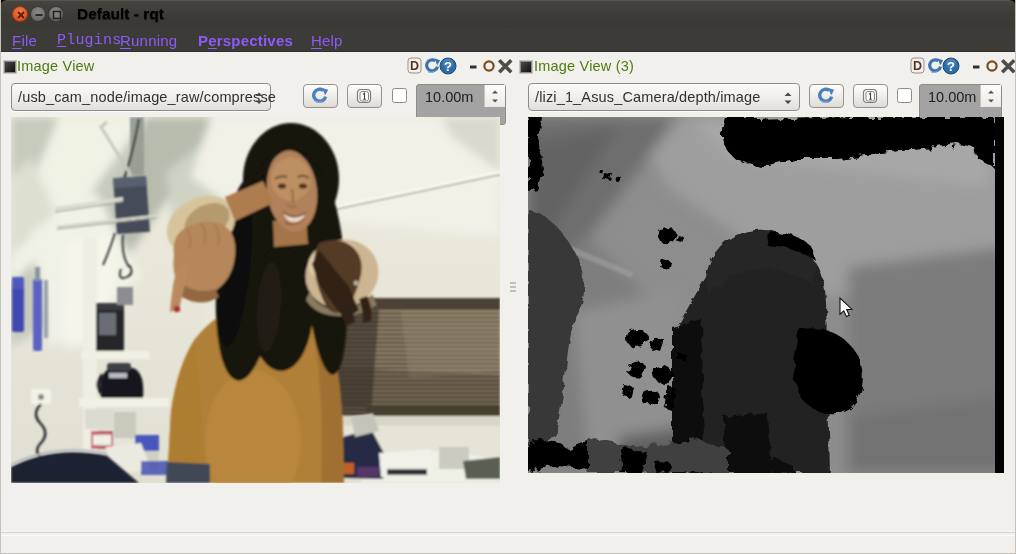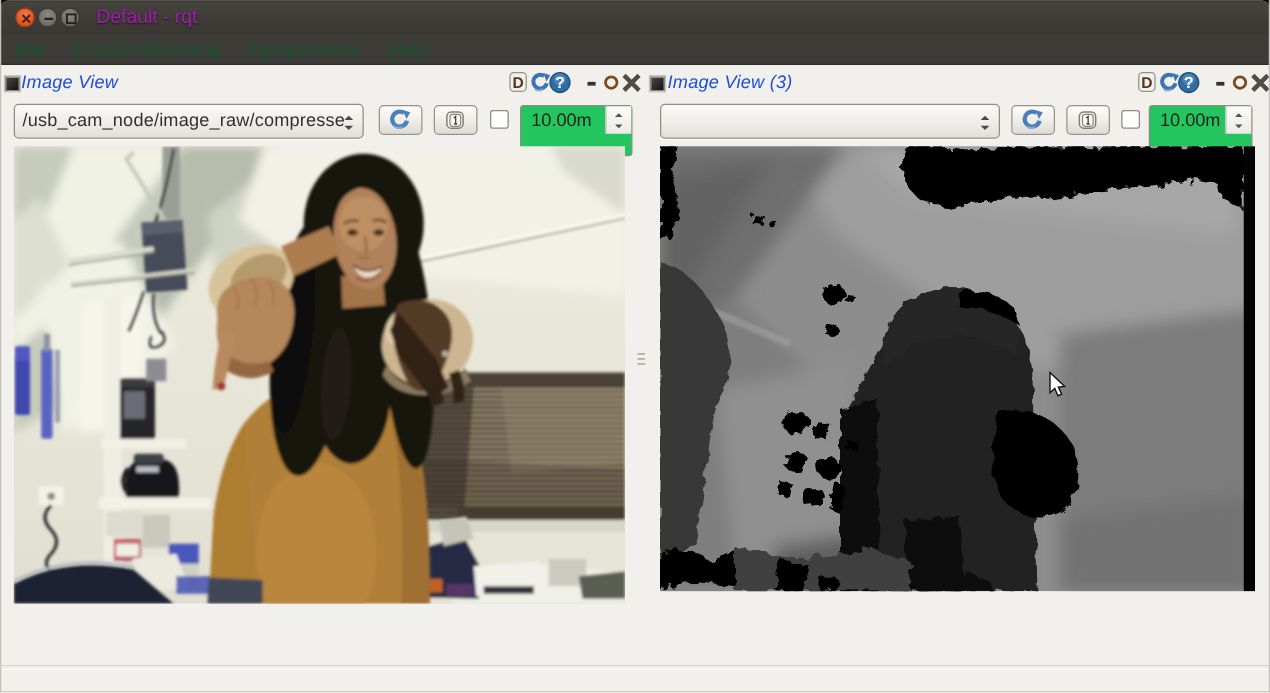--- a/index.html
+++ b/index.html
@@ -7,34 +7,34 @@
 .abs{position:absolute;}
 
 #titlebar{left:0;top:0;width:1016px;height:28px;background:linear-gradient(#45443f,#3c3b36 55%,#393833);border-top:1px solid #55544e;box-sizing:border-box;border-radius:7px 7px 0 0;}
 #menubar{left:0;top:28px;width:1016px;height:24px;background:#3c3b37;border-bottom:1px solid #2f2e2a;box-sizing:border-box;}
 .wbtn{position:absolute;top:6px;width:16px;height:16px;border-radius:50%;}
 #btnclose{left:12px;background:radial-gradient(circle at 50% 35%,#f27b50,#e05a23 60%,#c44516);border:1px solid #9e3a12;box-sizing:border-box;}
 #btnmin,#btnmax{background:radial-gradient(circle at 50% 35%,#8b8a84,#6e6d67 65%,#5d5c56);border:1px solid #3a3934;box-sizing:border-box;}
 #btnmin{left:30px;}
 #btnmax{left:48px;}
 .wbtn svg{position:absolute;left:0;top:0;}
-#wtitle{left:77px;top:5px;font-size:15.5px;font-weight:normal;color:#a21caf;text-shadow:0 1px 1px rgba(0,0,0,0.6);letter-spacing:0px;}
-.menuitem{position:absolute;top:32px;font-size:15px;letter-spacing:0.2px;color:#14532d;}
+#wtitle{left:77px;top:5px;font-size:15.5px;font-weight:bold;color:#000000;text-shadow:0 1px 1px rgba(0,0,0,0.6);letter-spacing:0px;}
+.menuitem{position:absolute;top:32px;font-size:15px;letter-spacing:0.2px;color:#8b5cf6;}
 .menuitem u{text-decoration-thickness:1px;text-underline-offset:2px;}
 
 .dockicon{width:10px;height:10px;background:linear-gradient(135deg,#4a4a4a,#111);border:1px solid #8a8880;outline:1px solid #c8c5bd;}
-.docktitle{font-size:14.5px;letter-spacing:0.2px;color:#1d4ed8;font-style:italic;}
+.docktitle{font-size:14.5px;letter-spacing:0.2px;color:#4d7c0f;}
 
 .mini{position:absolute;}
 
 .combo{position:absolute;height:28px;box-sizing:border-box;border:1px solid #918c82;border-radius:4px;background:linear-gradient(#fbfaf9,#efede9 55%,#e2dfda);box-shadow:0 1px 0 rgba(255,255,255,0.7);}
 .combo .ctext{position:absolute;left:6px;top:5px;font-size:14.5px;letter-spacing:0.15px;color:#33312d;white-space:nowrap;}
 .btn{position:absolute;width:35px;height:24px;box-sizing:border-box;border:1px solid #989287;border-radius:4px;background:linear-gradient(#fdfdfc,#eeece8 55%,#dedbd5);}
 .checkbox{position:absolute;width:15px;height:15px;box-sizing:border-box;border:1px solid #908a80;border-radius:2.5px;background:#fff;}
-.spin{position:absolute;height:41px;box-sizing:border-box;border:1px solid #918c82;border-radius:3px;background:#22c55e;}
+.spin{position:absolute;height:41px;box-sizing:border-box;border:1px solid #918c82;border-radius:3px;background:#a3a3a3;}
 .spin .stext{position:absolute;left:8px;top:4px;font-size:14.5px;color:#23211e;}
 .spin .sbtns{position:absolute;right:0;top:0;width:20px;height:22px;border-left:1px solid #c9c5be;background:linear-gradient(#fcfcfb,#eceae6);}
 
 #statline{left:1px;top:532px;width:1014px;height:2px;border-top:1px solid #d9d6d0;border-bottom:1px solid #fbfaf8;}
 
 #frame{left:0;top:0;width:1016px;height:554px;box-sizing:border-box;border-left:1px solid #c5c1b9;border-right:1px solid #c5c1b9;border-bottom:1px solid #c5c1b9;pointer-events:none;}
 </style>
 </head>
 <body>
 <div class="abs" style="left:0;top:0;width:1016px;height:10px;background:#000;"></div>
@@ -52,21 +52,21 @@
   </div>
 <div id="btnmax" class="wbtn">
     <svg width="16" height="16">
       <rect x="4.5" y="4.5" width="7" height="7" fill="none" stroke="#22211d" stroke-width="1.5"></rect>
     </svg>
   </div>
 <div id="wtitle" class="abs">Default - rqt</div>
 <div class="menuitem" style="left:12px;"><u>F</u>ile</div>
 <div class="menuitem" style="left:57px;font-family:Liberation Mono, monospace;"><u>P</u>lugins</div>
 <div class="menuitem" style="left:120px;"><u>R</u>unning</div>
-<div class="menuitem" style="left:198px;">P<u>e</u>rspectives</div>
+<div class="menuitem" style="left:198px;font-weight:bold;">P<u>e</u>rspectives</div>
 <div class="menuitem" style="left:311px;"><u>H</u>elp</div>
 
 <div class="dockicon abs" style="left:4px;top:61px;"></div>
 <div class="docktitle abs" style="left:17px;top:58px;">Image View</div>
 
 <div class="dockicon abs" style="left:520px;top:61px;"></div>
 <div class="docktitle abs" style="left:534px;top:58px;">Image View (3)</div>
 
 <svg class="mini" style="left:407px;top:57px;" width="106" height="18" viewBox="0 0 106 18">
   <g id="minibtns">
@@ -82,40 +82,41 @@
     <text x="41" y="13.8" font-size="13" font-weight="bold" fill="#fff" text-anchor="middle" font-family="Liberation Sans">?</text>
     <rect x="63" y="8.5" width="6.5" height="3" fill="#33312d"></rect>
     <circle cx="82" cy="9" r="4.6" fill="none" stroke="#7c4a1e" stroke-width="2.2"></circle>
     <path d="M93.5 4.5 L103 14 M103 4.5 L93.5 14" stroke="#4e4d48" stroke-width="3.6" stroke-linecap="square"></path>
   </g>
 </svg>
 <svg class="mini" style="left:910px;top:57px;" width="106" height="18" viewBox="0 0 106 18">
   <use href="#minibtns"></use>
 </svg>
 
-<div class="combo" style="left:11px;top:83px;width:280px;">
+<div class="combo" style="left:11px;top:83px;width:260px;">
   <div class="ctext">/usb_cam_node/image_raw/compresse</div>
   <svg style="position:absolute;right:6px;top:7px;" width="10" height="15">
       <path d="M1.5 5 L5 1.5 L8.5 5 Z" fill="#4a4843"></path>
       <path d="M1.5 9.5 L5 13 L8.5 9.5 Z" fill="#4a4843"></path>
     </svg>
 </div>
 <div class="btn" style="left:303px;top:84px;" id="refreshL"></div>
 <div class="btn" style="left:347px;top:84px;" id="saveL"></div>
 <div class="checkbox" style="left:392px;top:88px;"></div>
 <div class="spin" style="left:416px;top:84px;width:90px;">
   <div class="stext">10.00m</div>
   <div class="sbtns"></div>
   <svg style="position:absolute;right:4px;top:3px;" width="12" height="18">
       <path d="M3 5.5 L6 2.5 L9 5.5 Z" fill="#55524c"></path>
       <path d="M3 11.5 L6 14.5 L9 11.5 Z" fill="#55524c"></path>
     </svg>
 </div>
 
 <div class="combo" style="left:528px;top:83px;width:272px;">
+  <div class="ctext">/lizi_1_Asus_Camera/depth/image</div>
   <svg style="position:absolute;right:6px;top:7px;" width="10" height="15">
       <path d="M1.5 5 L5 1.5 L8.5 5 Z" fill="#4a4843"></path>
       <path d="M1.5 9.5 L5 13 L8.5 9.5 Z" fill="#4a4843"></path>
     </svg>
 </div>
 <div class="btn" style="left:809px;top:84px;" id="refreshR"></div>
 <div class="btn" style="left:853px;top:84px;" id="saveR"></div>
 <div class="checkbox" style="left:897px;top:88px;"></div>
 <div class="spin" style="left:919px;top:84px;width:83px;">
   <div class="stext">10.00m</div>

